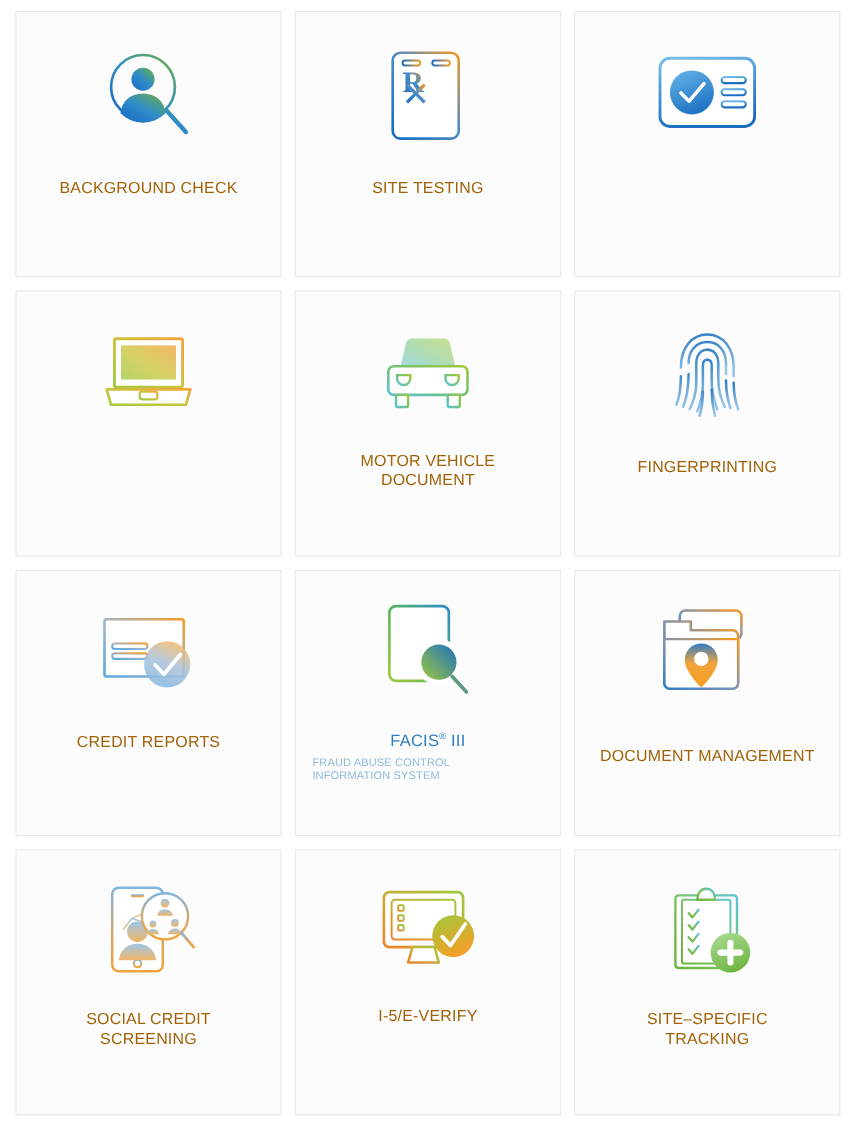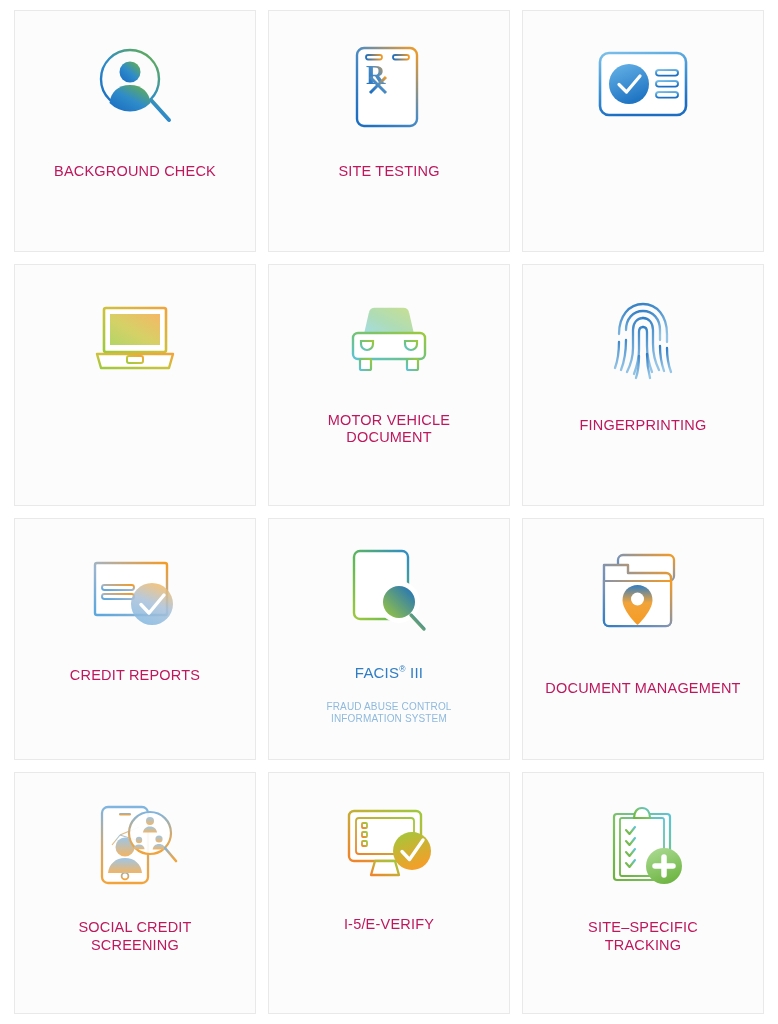--- a/index.html
+++ b/index.html
@@ -35,35 +35,34 @@
   }
   .icon-wrap {
     width: 100%;
     height: 152px;
     display: flex;
     align-items: center;
     justify-content: center;
   }
   .icon-wrap svg { display: block; }
   .label {
-    color: #be185d;
+    color: #a16207;
     font-size: 14.5px;
     letter-spacing: 0.2px;
     text-align: center;
     line-height: 17px;
     width: 210px;
   }
   .label.two-line { line-height: 17.5px; }
   .sublabel {
     color: #8fb9dd;
     font-size: 10px;
-    text-align: center;
     line-height: 11.5px;
     letter-spacing: 0.15px;
-    margin-top: 20px;
+    margin-top: 6px;
     width: 210px;
   }
   .facis-title {
     font-size: 15px;
     color: #2f7dc4;
   }
   .sup { font-size: 8.5px; vertical-align: super; }
 
   
   .c-verification .icon-wrap { height: 145px; }

